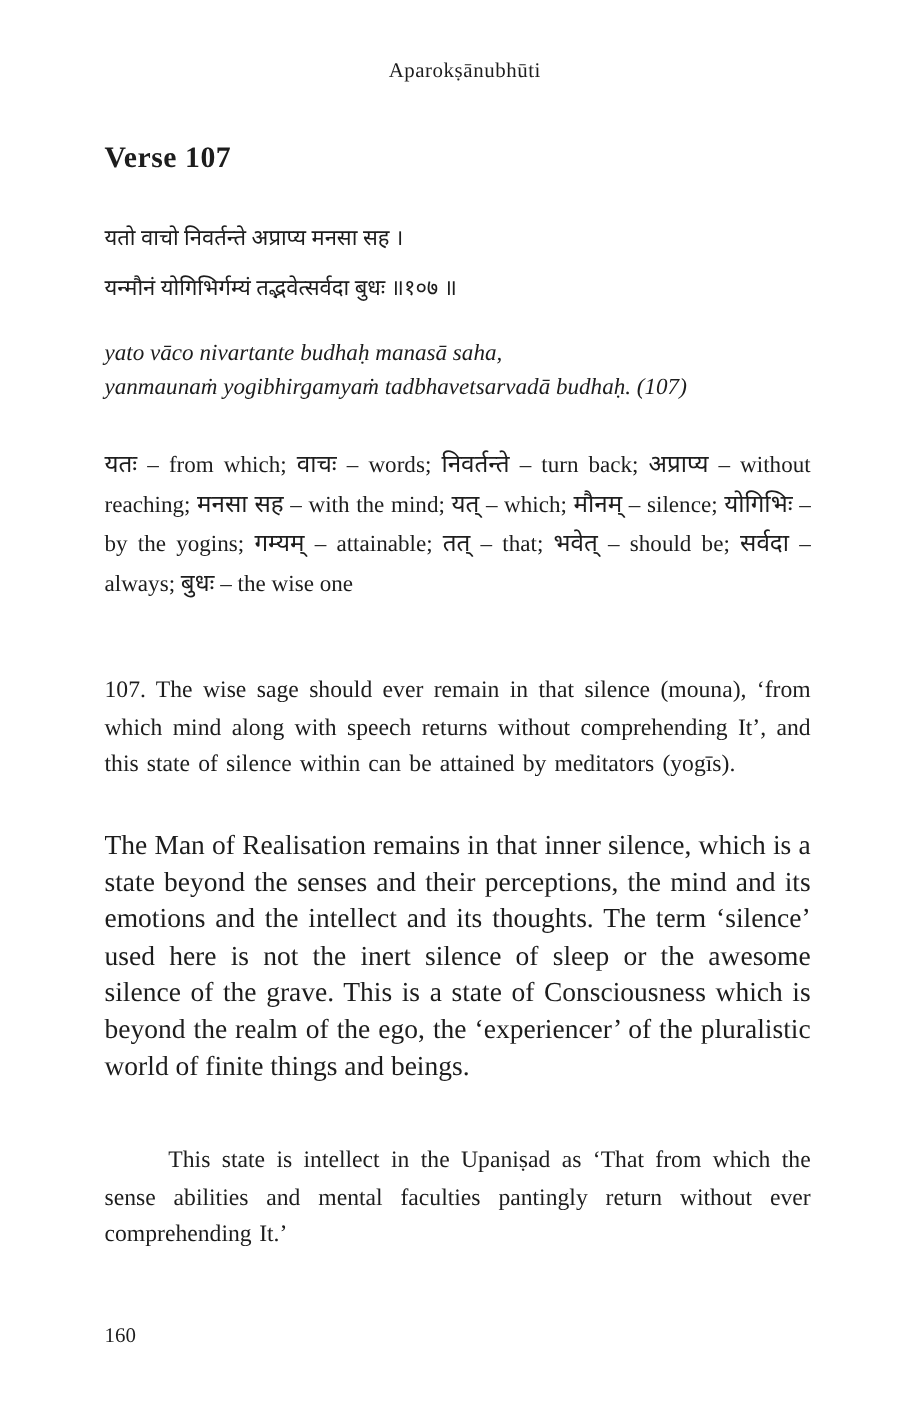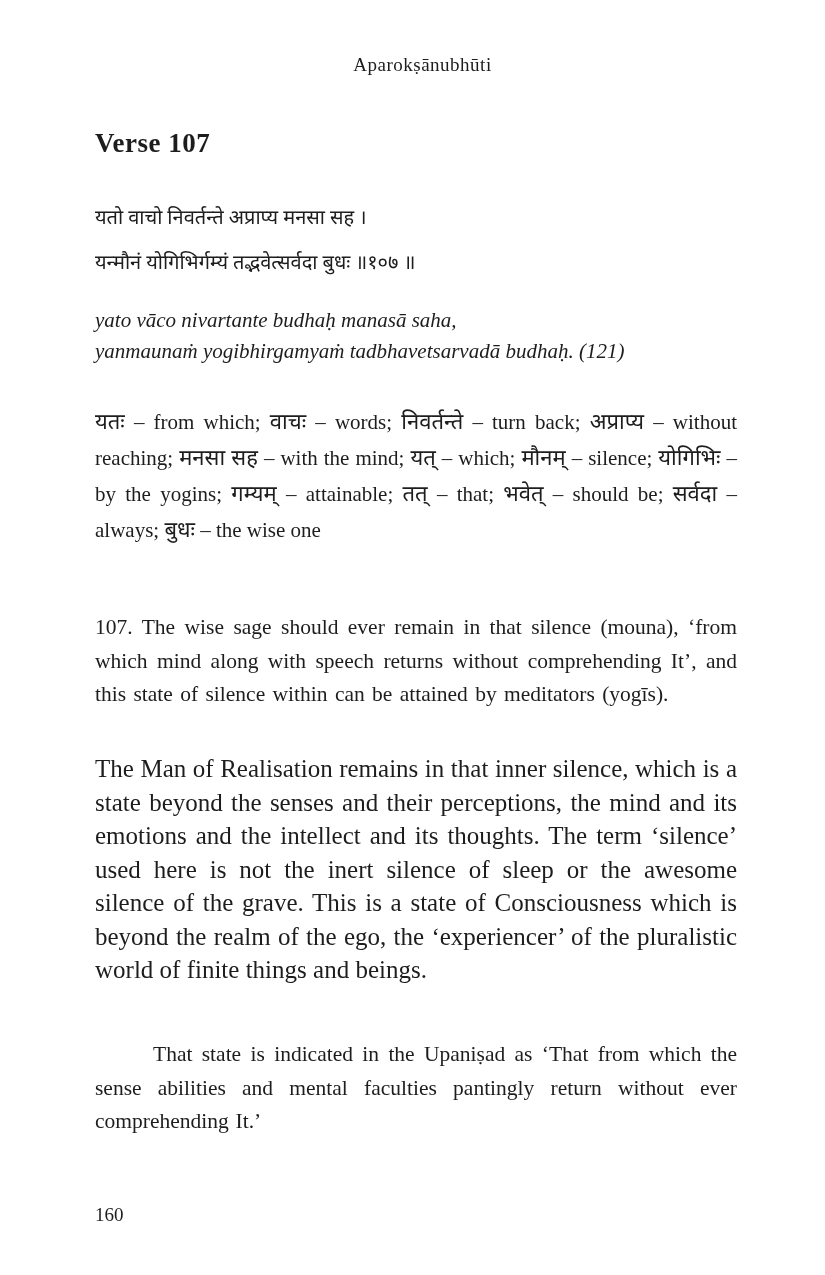--- a/index.html
+++ b/index.html
@@ -94,26 +94,26 @@
 
   <div class="verse-heading">Verse 107</div>
 
   <div class="devanagari-verse">
       <div>यतो वाचो निवर्तन्ते अप्राप्य मनसा सह ।</div>
       <div>यन्मौनं योगिभिर्गम्यं तद्भवेत्सर्वदा बुधः ॥१०७ ॥</div>
     </div>
 
   <div class="transliteration">
       <div>yato vāco nivartante budhaḥ manasā saha,</div>
-      <div>yanmaunaṁ yogibhirgamyaṁ tadbhavetsarvadā budhaḥ. (121)</div>
+      <div>yanmaunaṁ yogibhirgamyaṁ tadbhavetsarvadā budhaḥ. (107)</div>
     </div>
 
   <div class="word-meanings"><span class="dev">यतः</span><span> – from which; </span><span class="dev">वाचः</span><span> – words; </span><span class="dev">निवर्तन्ते</span><span> – turn back; </span><span class="dev">अप्राप्य</span><span> – without reaching; </span><span class="dev">मनसा सह</span><span> – with the mind; </span><span class="dev">यत्</span><span> – which; </span><span class="dev">मौनम्</span><span> – silence; </span><span class="dev">योगिभिः</span><span> – by the yogins; </span><span class="dev">गम्यम्</span><span> – attainable; </span><span class="dev">तत्</span><span> – that; </span><span class="dev">भवेत्</span><span> – should be; </span><span class="dev">सर्वदा</span><span> – always; </span><span class="dev">बुधः</span><span> – the wise one</span></div>
 
   <p class="translation">107. The wise sage should ever remain in that silence (mouna), ‘from which mind along with speech returns without comprehending It’, and this state of silence within can be attained by meditators (yogīs).</p>
 
   <p class="commentary-1">The Man of Realisation remains in that inner silence, which is a state beyond the senses and their perceptions, the mind and its emotions and the intellect and its thoughts. The term ‘silence’ used here is not the inert silence of sleep or the awesome silence of the grave. This is a state of Consciousness which is beyond the realm of the ego, the ‘experiencer’ of the pluralistic world of finite things and beings.</p>
 
-  <p class="commentary-2">That state is indicated in the Upaniṣad as ‘That from which the sense abilities and mental faculties pantingly return without ever comprehending It.’</p>
+  <p class="commentary-2">This state is intellect in the Upaniṣad as ‘That from which the sense abilities and mental faculties pantingly return without ever comprehending It.’</p>
 
   <div class="page-number">160</div>
 
 </div>
 
 </body></html>

